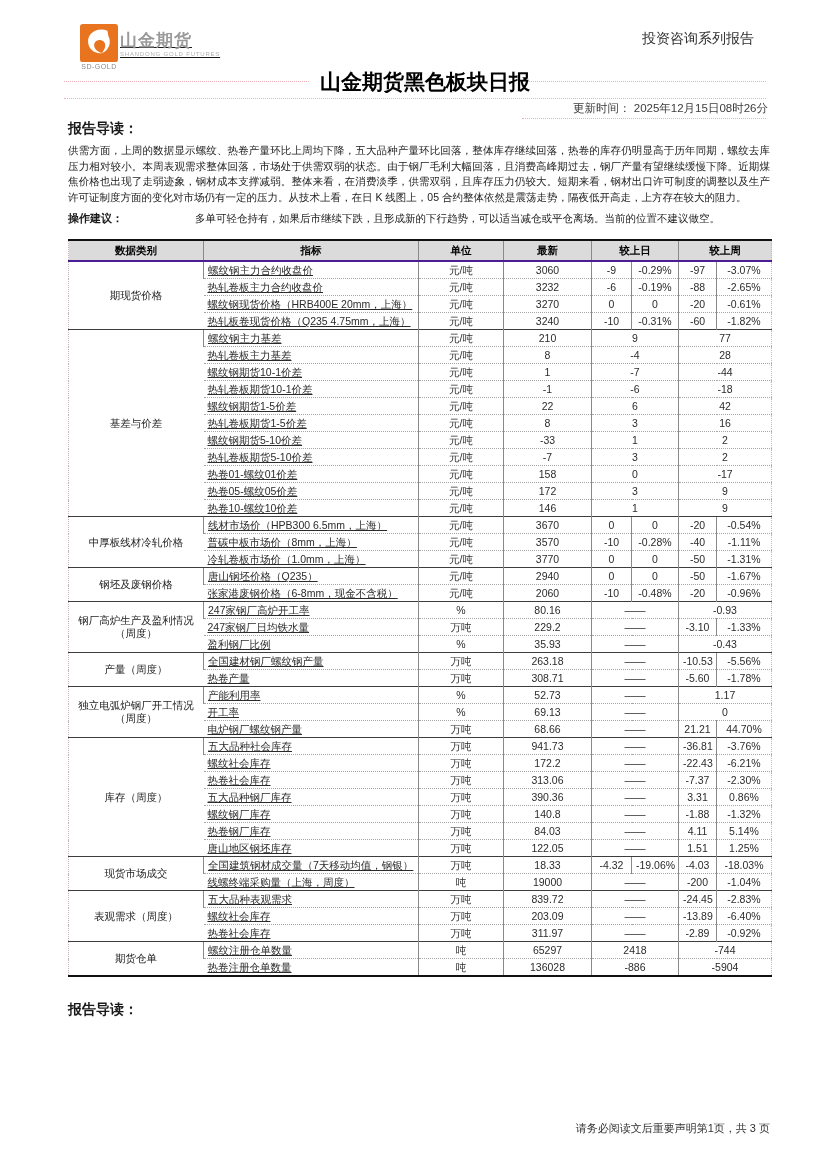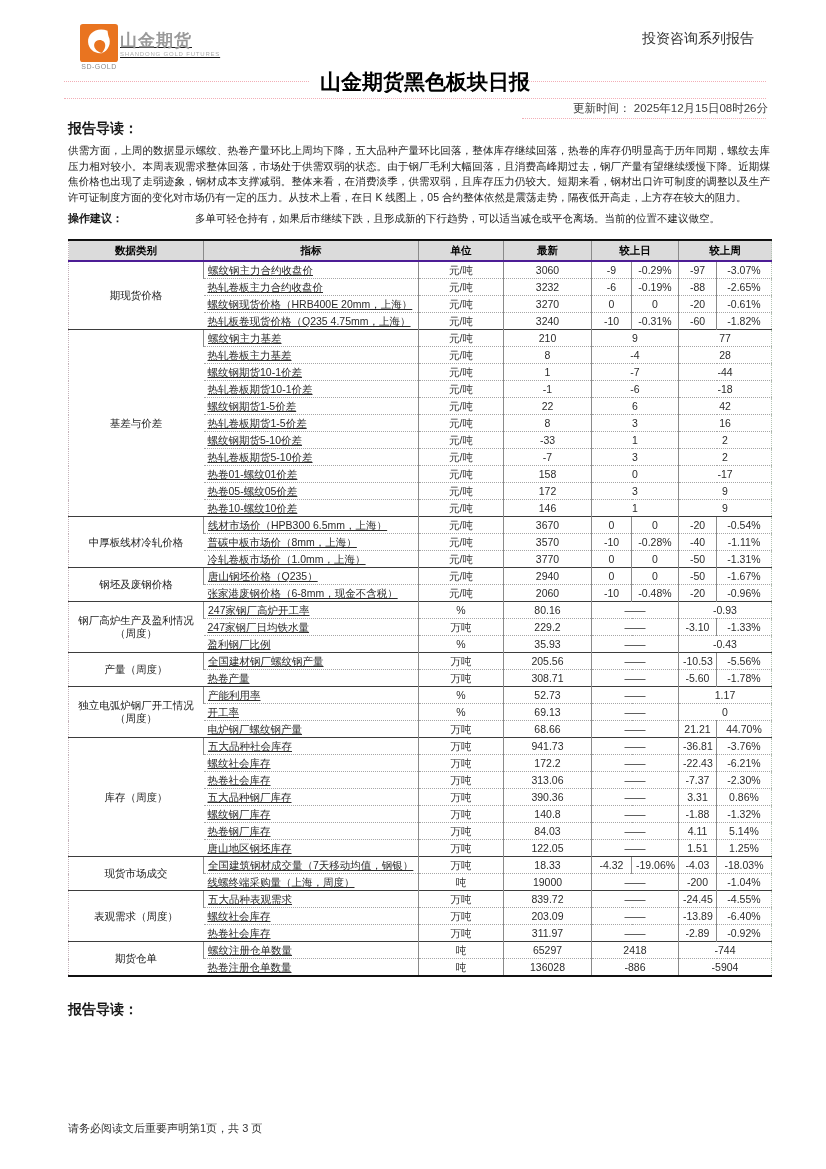--- a/index.html
+++ b/index.html
@@ -63,21 +63,21 @@
   td.ind{text-align:left;text-decoration:underline;}
   td.unit,td.num{text-align:center;}
   .v-up{color:#f36f6f;}
   .v-down{color:#53a05a;}
   .v-flat{color:#3f3f3f;}
   .v-dash{color:#5a5a5a;}
   .sec2{margin-top:20px;}
   .guide2{margin-top:24px;}
   
   .footer{position:absolute;top:1121px;left:68px;width:702px;display:flex;
-          justify-content:flex-start;font-size:11px;color:#333;}
+          justify-content:flex-end;font-size:11px;color:#333;}
 </style>
 </head>
 <body>
 
 <div class="page">
 
   <div class="brand">
     <div class="logo-mark">
       <svg width="38" height="38" viewBox="0 0 40 40">
         <rect width="40" height="40" rx="3" fill="#E97420"></rect>
@@ -314,21 +314,21 @@
             <td class="ind">盈利钢厂比例</td>
             <td class="unit">%</td>
             <td class="num">35.93</td>
             <td class="num v-dash" colspan="2">——</td>
             <td class="num v-down" colspan="2">-0.43</td>
           </tr>
           <tr class="group-start">
             <td class="cat" rowspan="2">产量（周度）</td>
             <td class="ind">全国建材钢厂螺纹钢产量</td>
             <td class="unit">万吨</td>
-            <td class="num">205.56</td>
+            <td class="num">263.18</td>
             <td class="num v-dash" colspan="2">——</td>
             <td class="num v-down">-10.53</td>
             <td class="num v-down">-5.56%</td>
           </tr>
           <tr class="row-cont">
             <td class="ind">热卷产量</td>
             <td class="unit">万吨</td>
             <td class="num">308.71</td>
             <td class="num v-dash" colspan="2">——</td>
             <td class="num v-down">-5.60</td>
@@ -432,21 +432,21 @@
             <td class="num v-down">-200</td>
             <td class="num v-down">-1.04%</td>
           </tr>
           <tr class="group-start">
             <td class="cat" rowspan="3">表观需求（周度）</td>
             <td class="ind">五大品种表观需求</td>
             <td class="unit">万吨</td>
             <td class="num">839.72</td>
             <td class="num v-dash" colspan="2">——</td>
             <td class="num v-down">-24.45</td>
-            <td class="num v-down">-4.55%</td>
+            <td class="num v-down">-2.83%</td>
           </tr>
           <tr class="row-cont">
             <td class="ind">螺纹社会库存</td>
             <td class="unit">万吨</td>
             <td class="num">203.09</td>
             <td class="num v-dash" colspan="2">——</td>
             <td class="num v-down">-13.89</td>
             <td class="num v-down">-6.40%</td>
           </tr>
           <tr class="row-cont">

